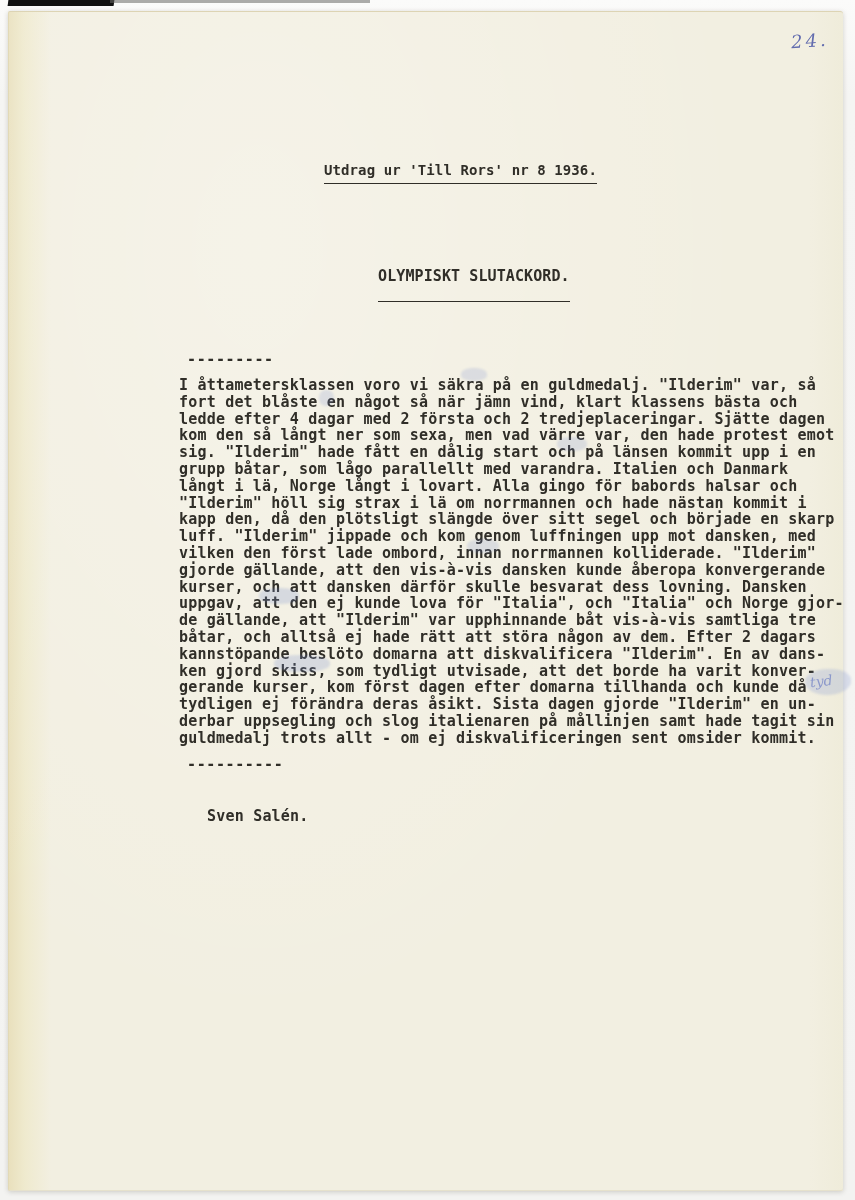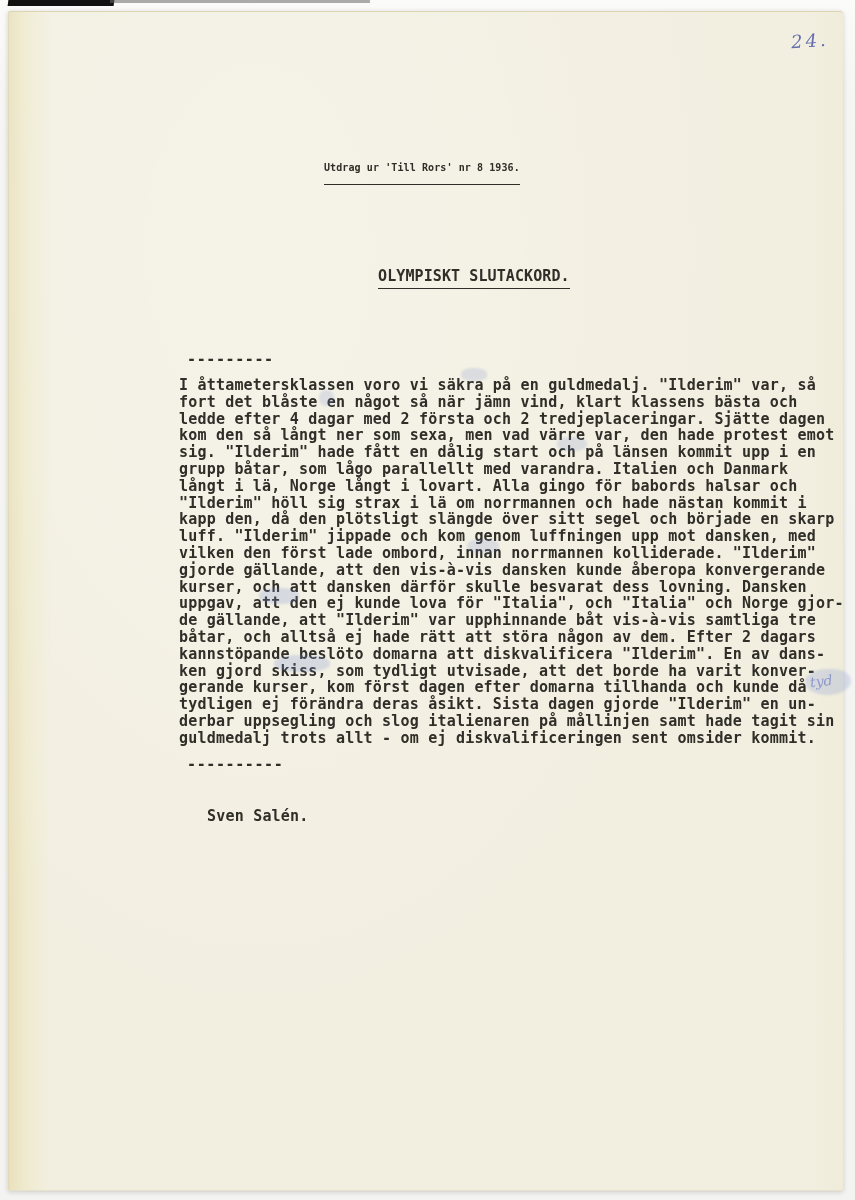--- a/index.html
+++ b/index.html
@@ -15,24 +15,24 @@
          background:
            radial-gradient(ellipse at 30% 20%, rgba(255,255,255,0.25), rgba(255,255,255,0) 60%),
            linear-gradient(90deg,#e9e0bd 0px,#efeace 16px,#f2efe1 42px,#f2efe1 96%,#efecda 100%),
            #f2efe1;
          border-top:1px solid #ddd4b4;
          border-left:1px solid #e2d9b6;
          border-radius:2px 3px 2px 2px;
          box-shadow:0 1px 5px rgba(60,55,40,0.22), inset 0 -1px 0 #e6e1cc;}
   
   .type{color:#302e28;font-weight:bold;}
-  .doc-header{position:absolute;left:315px;top:150px;font-size:10px;letter-spacing:.1px;
-              padding-bottom:11px;border-bottom:1.6px solid #302e28;}
+  .doc-header{position:absolute;left:315px;top:150px;font-size:14px;letter-spacing:.1px;
+              padding-bottom:5px;border-bottom:1.6px solid #302e28;}
   .doc-title{position:absolute;left:369px;top:255px;font-size:15px;letter-spacing:.1px;
-             padding-bottom:3px;border-bottom:1.6px solid #302e28;}
+             padding-bottom:16px;border-bottom:1.6px solid #302e28;}
   .sep{position:absolute;left:178px;font-size:15px;letter-spacing:.6px;}
   .sep-top{top:338px;}
   .sep-bottom{top:743px;}
   .doc-body{position:absolute;left:170px;top:365px;font-size:15px;line-height:16.8px;
             letter-spacing:.2px;white-space:pre;}
   .signature{position:absolute;left:178px;top:795px;font-size:15px;letter-spacing:.2px;margin-left:20px;}
   
   .hand{font-family:"DejaVu Serif", serif;font-style:italic;color:#4a56a6;}
   .page-num{position:absolute;left:782px;top:18px;font-size:18px;letter-spacing:3px;
             transform:rotate(-4deg);opacity:.85;}

